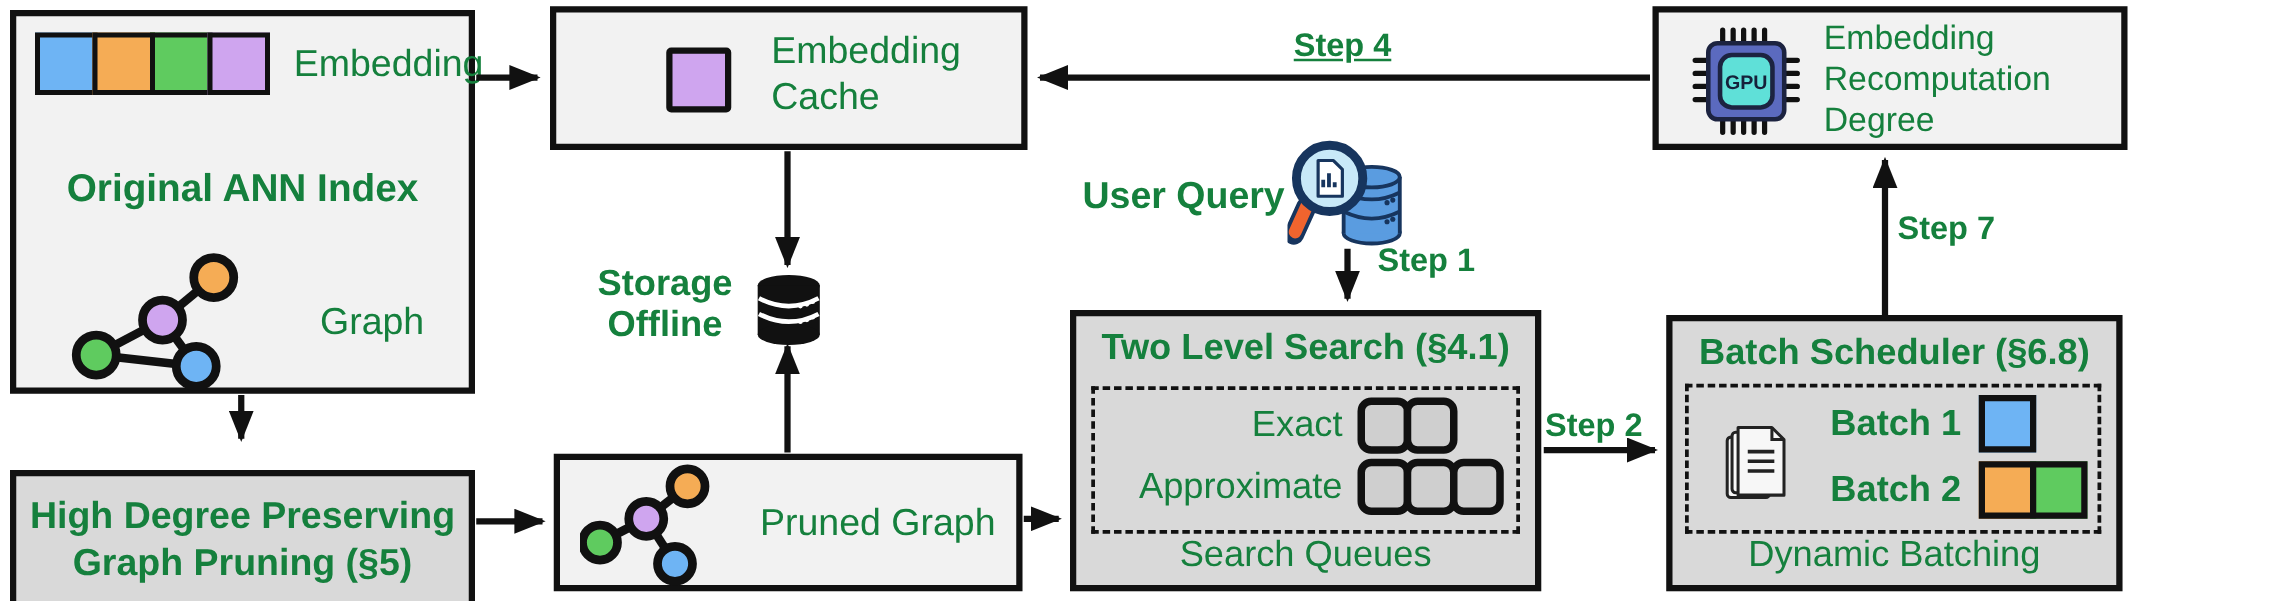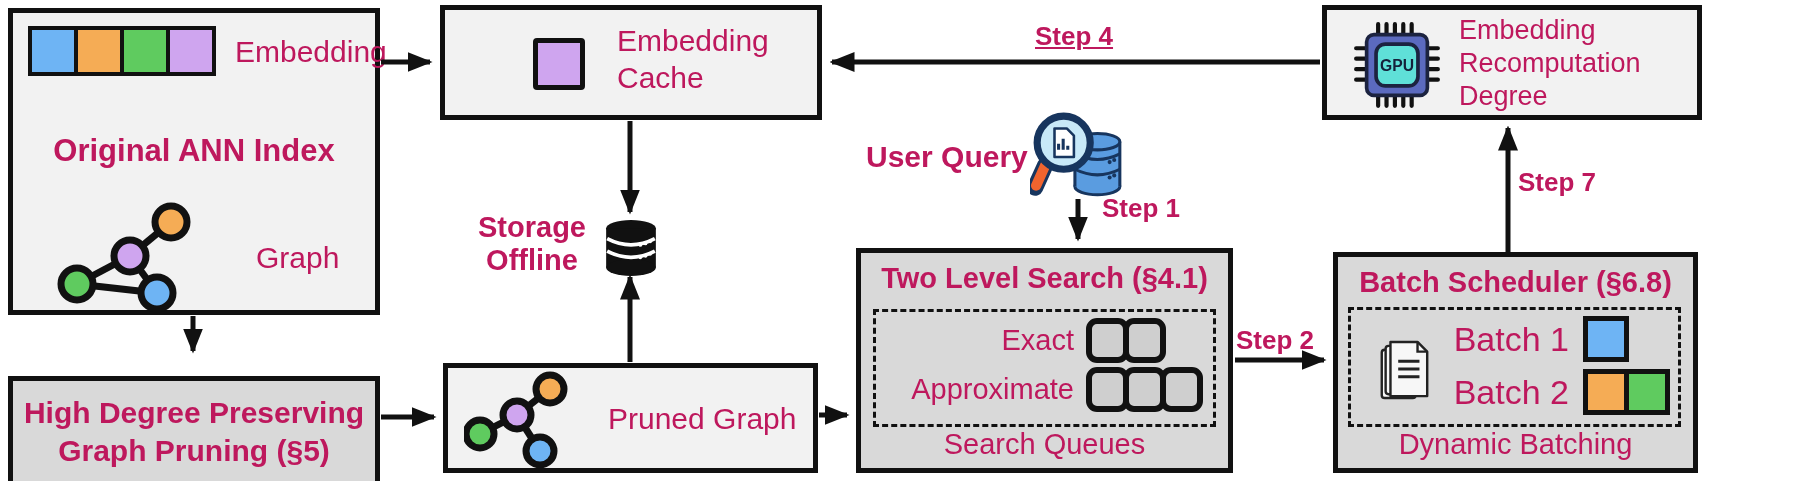--- a/index.html
+++ b/index.html
@@ -1,18 +1,18 @@
 <!DOCTYPE html>
 <html style="--blue: #6eb4f4; --orange: #f5ac55; --green: #5fcb5f; --purple: #cfa5ef; --box-light: #f2f2f2; --box-dark: #d9d9d9; --slot-fill: #cfcfcf; --gpu-body: #5b6abf; --gpu-core: #5fe0d8; --db-blue: #5a9ce0; --db-outline: #17355e; --magnifier-glass: #c8e9f8; --magnifier-handle: #f0642e;"><head>
 <meta charset="utf-8">
 <style>
   html,body{margin:0;padding:0;background:#fff;}
   #canvas{
     position:relative;width:1761px;height:481px;background:#fff;
-    font-family:"Liberation Sans",sans-serif;color:#be185d;overflow:hidden;
+    font-family:"Liberation Sans",sans-serif;color:#15803d;overflow:hidden;
   }
   .box{position:absolute;border:5px solid #111;box-sizing:border-box;}
   .light{background:var(--box-light,#f2f2f2);}
   .dark{background:var(--box-dark,#d9d9d9);}
   .abs{position:absolute;}
   .bold{font-weight:bold;}
   .center{text-align:center;width:100%;}
   
   #original-index{left:8px;top:8px;width:372px;height:307px;}
   .chip-row{position:absolute;left:15px;top:13px;display:flex;}
@@ -49,21 +49,21 @@
   .queue-slot + .queue-slot{margin-left:-6px;}
   .row1{margin-top:4px;}
   .row2{margin-top:6px;}
   .panel-footer{position:absolute;bottom:7px;font-size:29px;}
   
   #batch-scheduler{left:1333px;top:252px;width:365px;height:221px;}
   .bs-dashed{left:10px;top:50px;right:12px;height:120px;}
   .docs-svg{position:absolute;left:24px;top:26px;}
   .batch-rows{position:absolute;left:92px;top:4px;}
   .batch-row{display:flex;align-items:center;}
-  .batch-row .b-label{width:126px;text-align:right;padding-right:14px;font-size:34px;}
+  .batch-row .b-label{width:126px;text-align:right;padding-right:14px;font-size:29px;font-weight:bold;}
   .batch-chip{width:36px;height:36px;border:5px solid #111;display:inline-block;}
   .batch-chip + .batch-chip{margin-left:-5px;}
   .brow1{margin-top:2px;}
   .brow2{margin-top:7px;}
   
   #graph-pruning{left:8px;top:360px;width:372px;height:113px;margin-top:16px;}
   .gp-label{margin-top:13px;font-size:30px;line-height:1.25;}
   
   #pruned-graph{left:443px;top:363px;width:375px;height:110px;}
   .graph-sm{position:absolute;left:16px;top:3px;}

